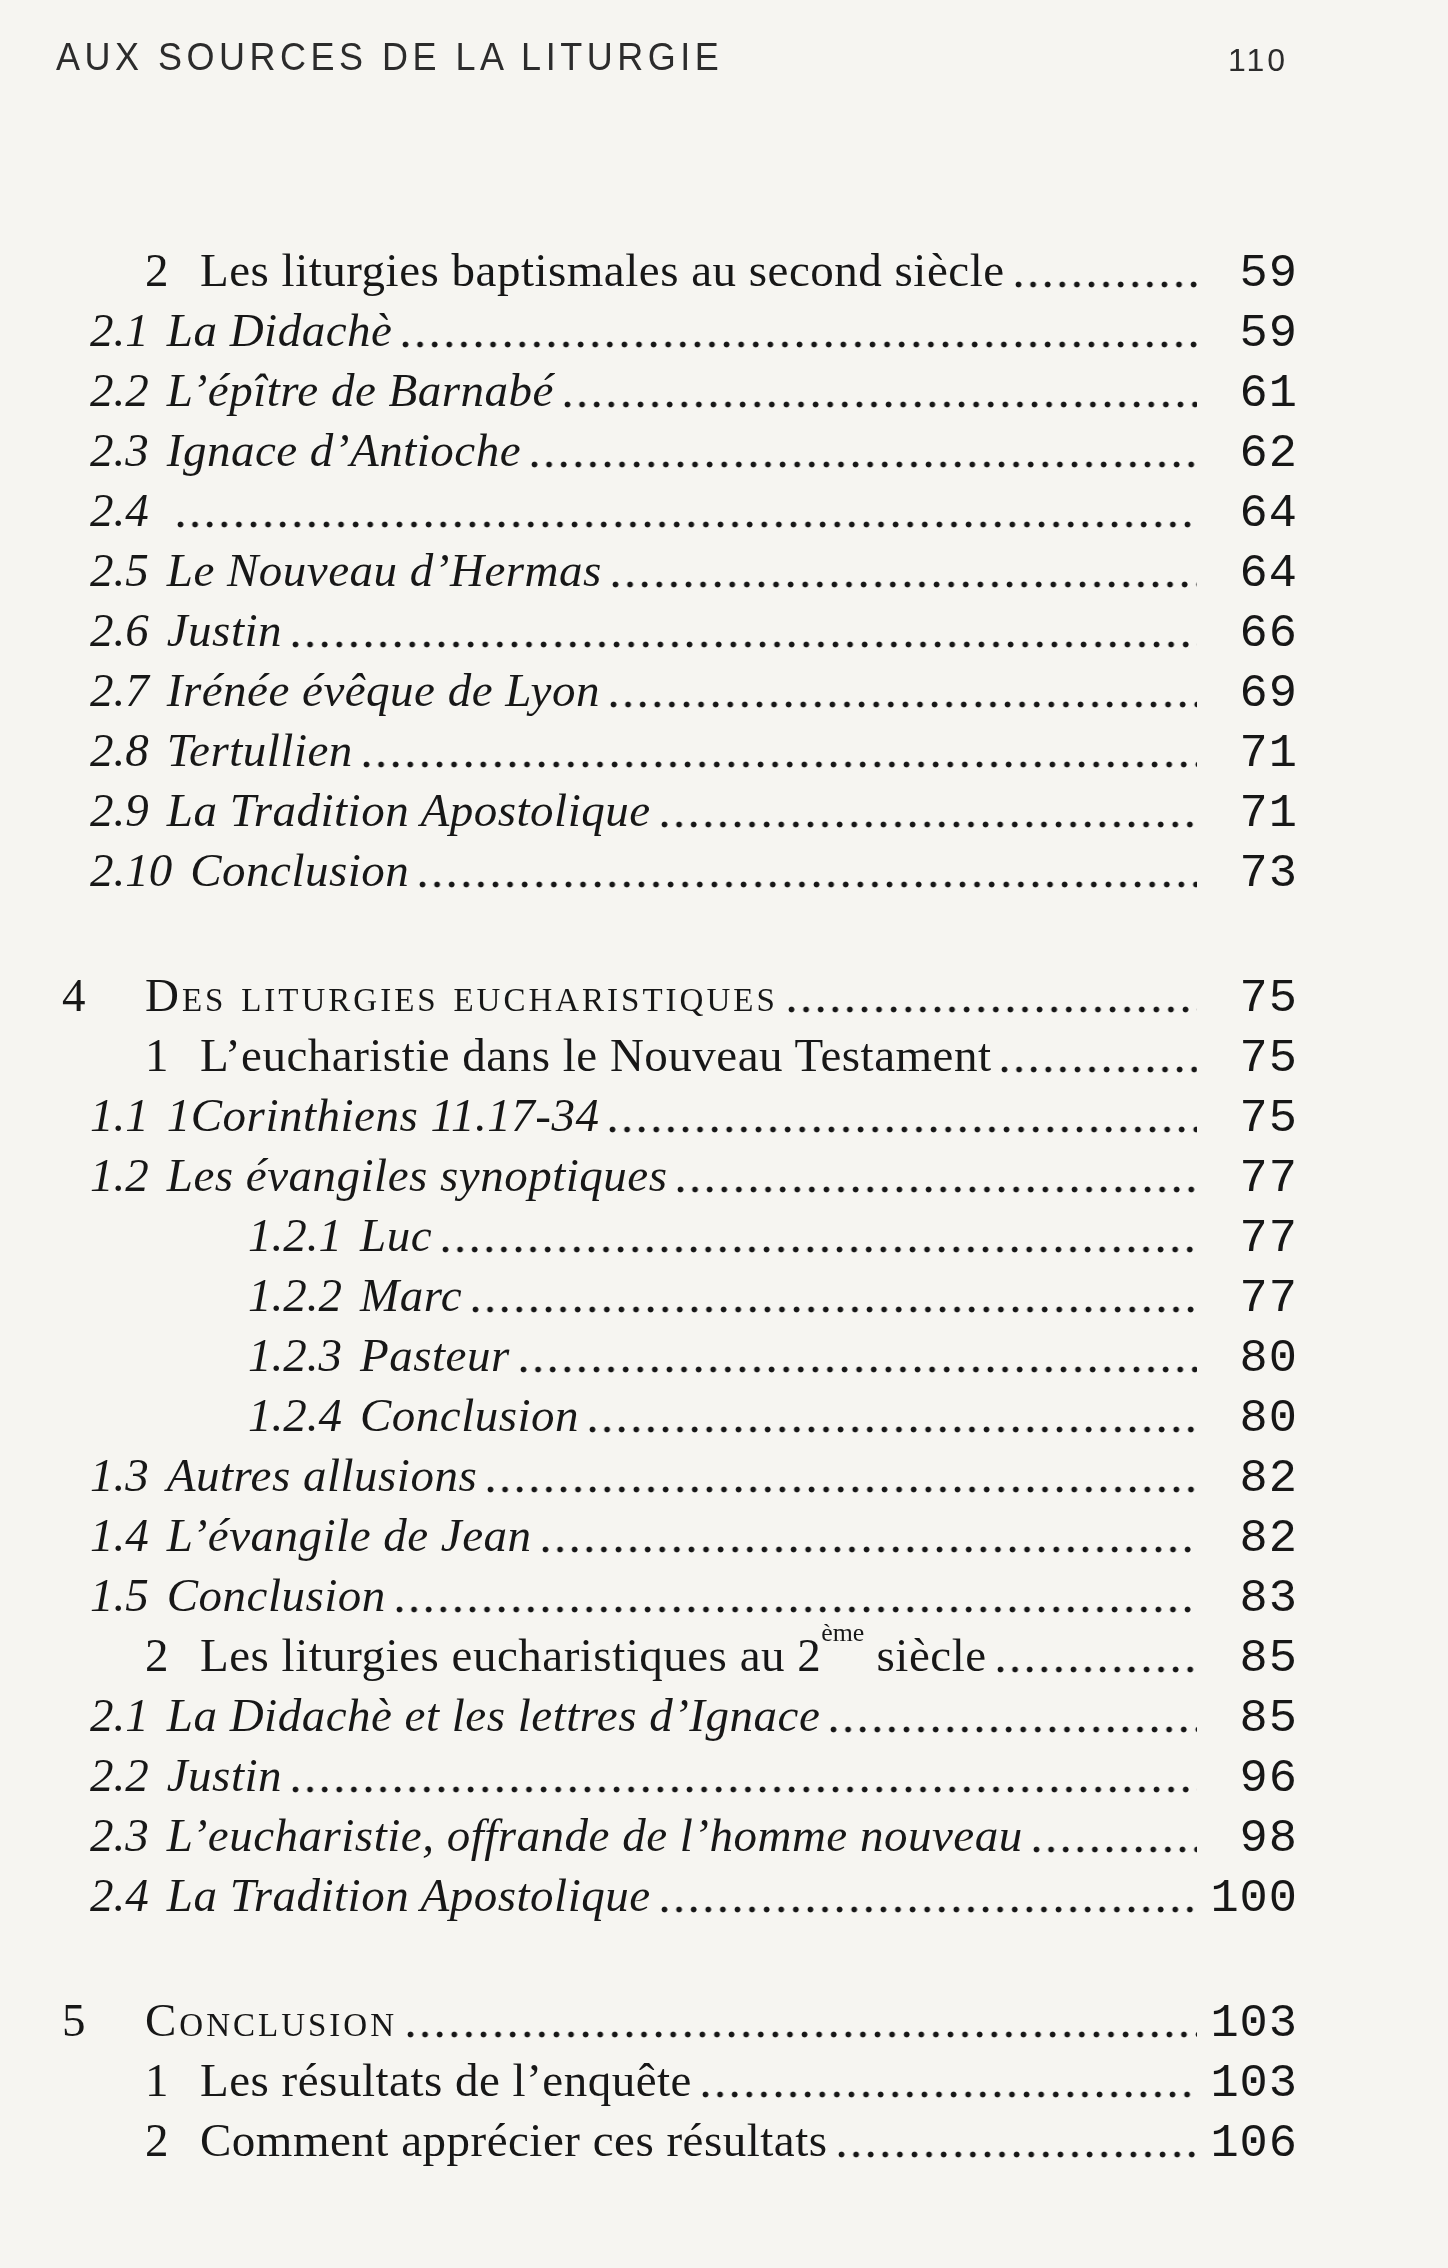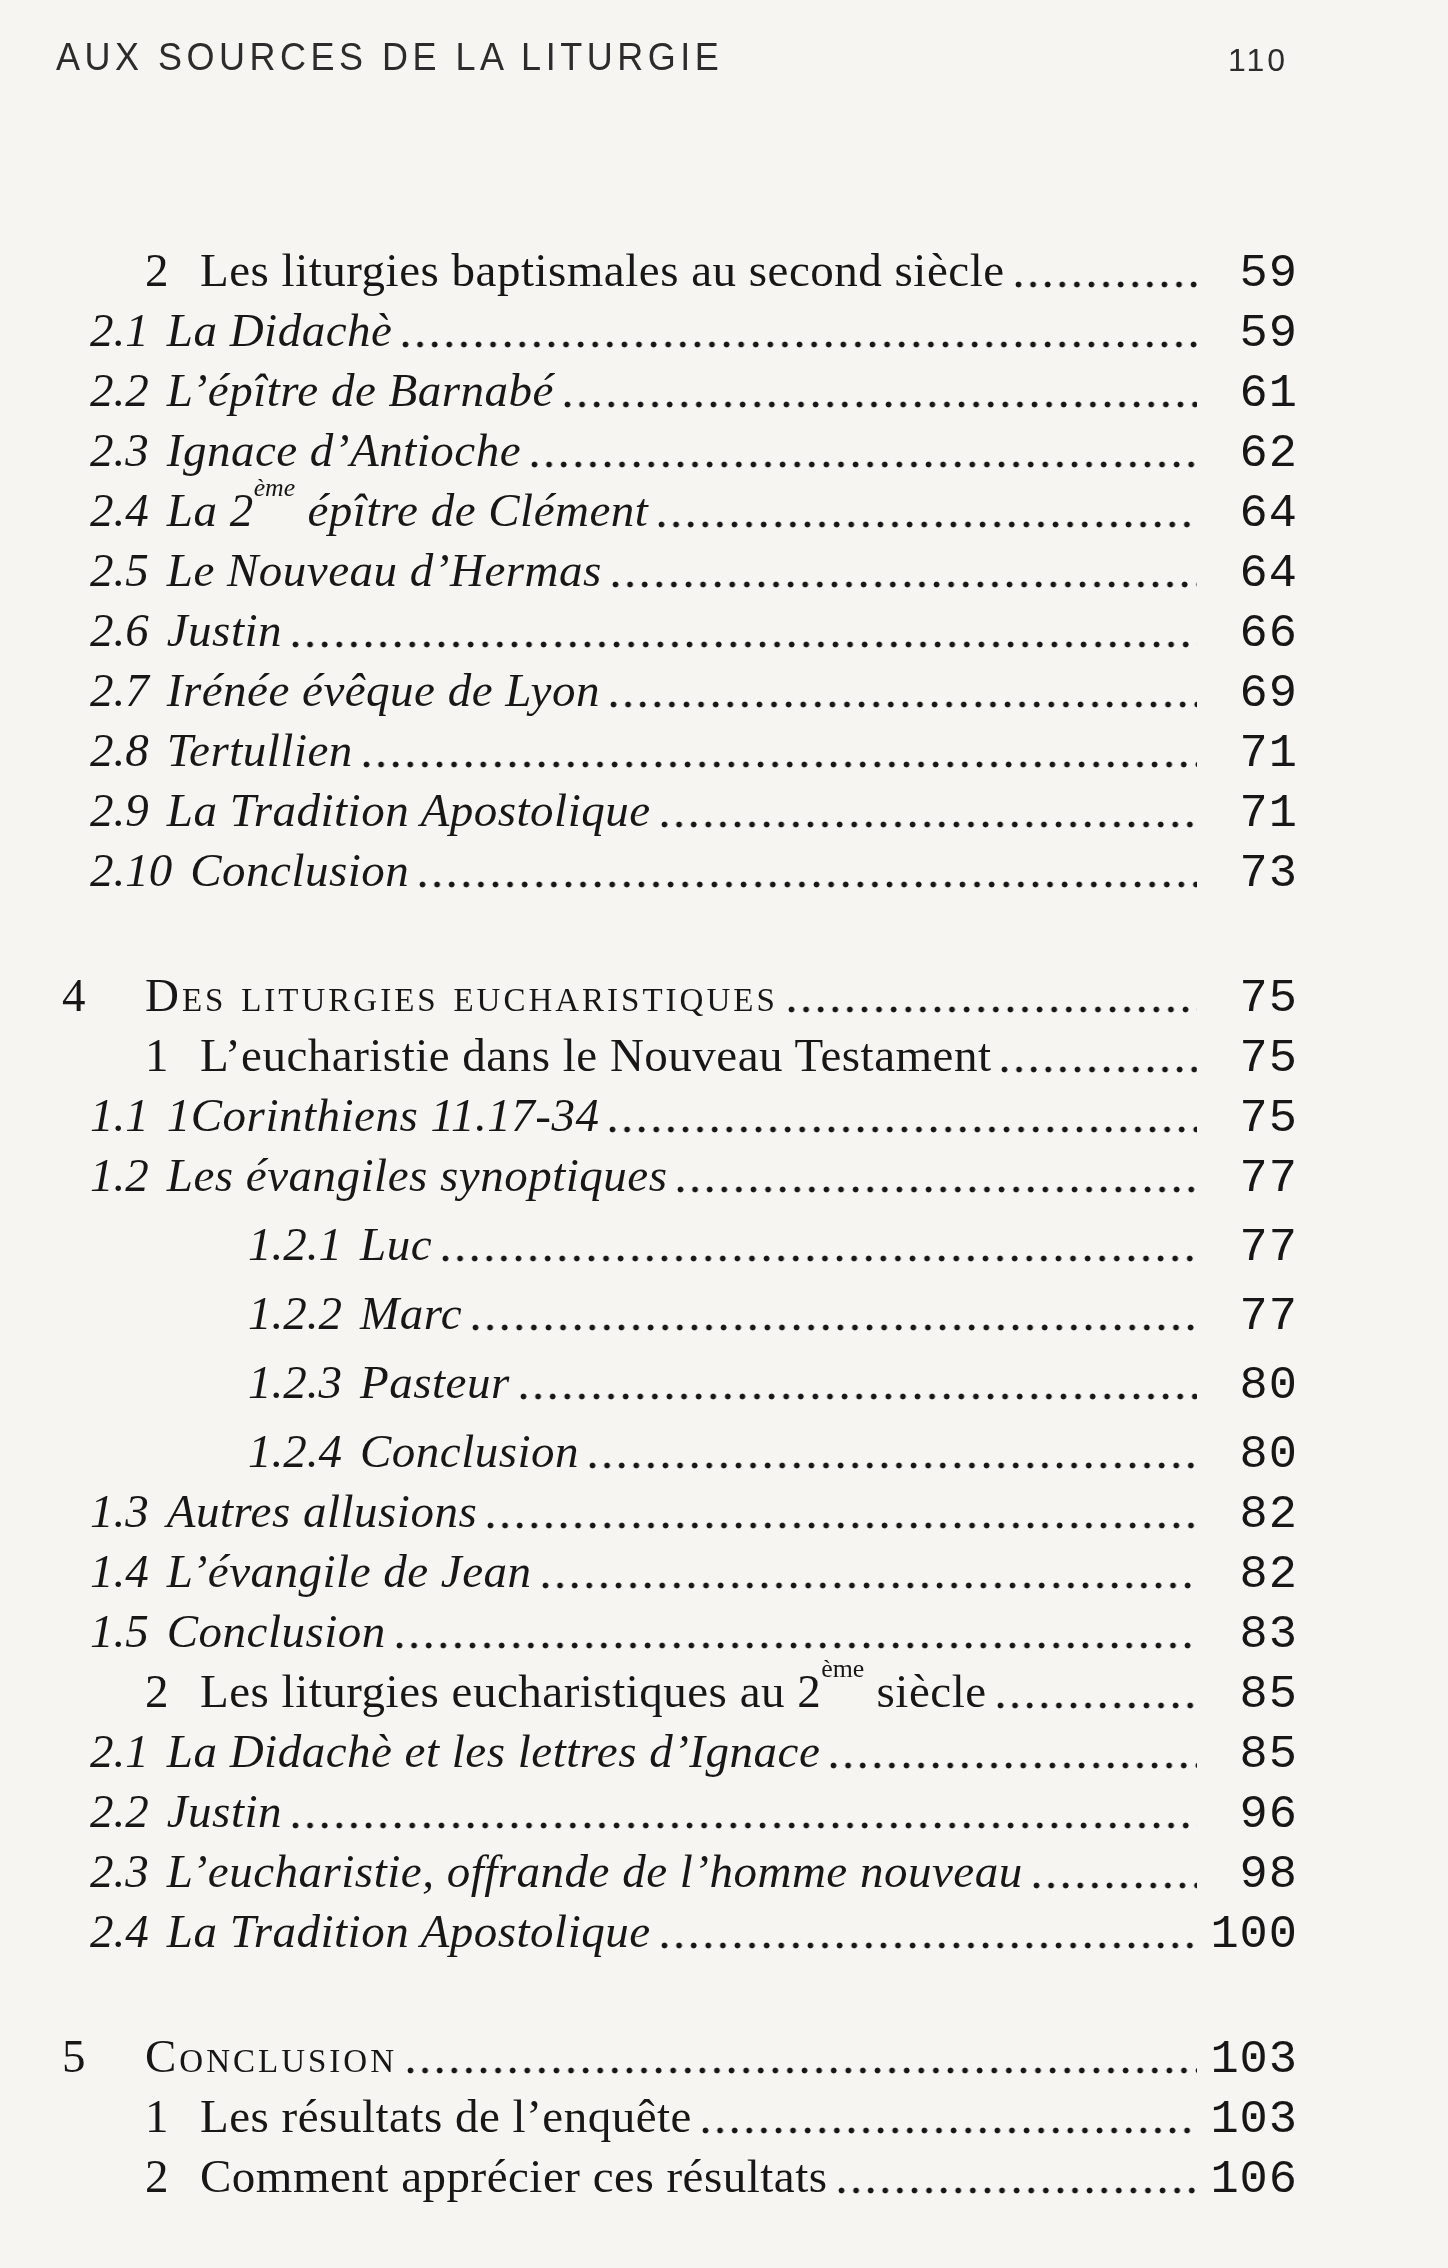--- a/index.html
+++ b/index.html
@@ -76,21 +76,21 @@
     letter-spacing: 1px;
     font-family: Liberation Mono, monospace;
   }
   
   .lvl-chapter { padding-left: 62px; }
   .lvl-chapter .num { width: 83px; }
   .lvl-chapter .title { font-variant: small-caps; letter-spacing: 3px; }
   .lvl-section { padding-left: 145px; }
   .lvl-section .num { width: 55px; }
   .lvl-sub { padding-left: 90px; font-style: italic; }
-  .lvl-subsub { padding-left: 248px; font-style: italic; margin-top: 9px; }
+  .lvl-subsub { padding-left: 248px; font-style: italic; }
   .lvl-sub .num, .lvl-subsub .num { margin-right: 18px; }
   sup {
     font-size: 0.55em;
     line-height: 0;
     position: relative;
     top: -0.52em;
     letter-spacing: 0;
   }
 </style>
 </head>
@@ -100,21 +100,21 @@
   <div class="header">
     <span class="running-title">AUX SOURCES DE LA LITURGIE</span>
     <span class="folio">110</span>
   </div>
   <div class="toc">
       <div class="toc-block">
         <div class="row lvl-section"><span class="num">2</span><span class="title">Les liturgies baptismales au second siècle</span><span class="leader"></span><span class="pagenum">59</span></div>
         <div class="row lvl-sub"><span class="num">2.1</span><span class="title">La Didachè</span><span class="leader"></span><span class="pagenum">59</span></div>
         <div class="row lvl-sub"><span class="num">2.2</span><span class="title">L’épître de Barnabé</span><span class="leader"></span><span class="pagenum">61</span></div>
         <div class="row lvl-sub"><span class="num">2.3</span><span class="title">Ignace d’Antioche</span><span class="leader"></span><span class="pagenum">62</span></div>
-        <div class="row lvl-sub"><span class="num">2.4</span><span class="title"><span>La 2</span><sup>ème</sup><span> épître de Clément</span></span><span class="leader"></span><span class="pagenum">64</span></div>
+        <div class="row lvl-sub"><span class="num">2.4</span><span class="leader"></span><span class="pagenum">64</span></div>
         <div class="row lvl-sub"><span class="num">2.5</span><span class="title">Le Nouveau d’Hermas</span><span class="leader"></span><span class="pagenum">64</span></div>
         <div class="row lvl-sub"><span class="num">2.6</span><span class="title">Justin</span><span class="leader"></span><span class="pagenum">66</span></div>
         <div class="row lvl-sub"><span class="num">2.7</span><span class="title">Irénée évêque de Lyon</span><span class="leader"></span><span class="pagenum">69</span></div>
         <div class="row lvl-sub"><span class="num">2.8</span><span class="title">Tertullien</span><span class="leader"></span><span class="pagenum">71</span></div>
         <div class="row lvl-sub"><span class="num">2.9</span><span class="title">La Tradition Apostolique</span><span class="leader"></span><span class="pagenum">71</span></div>
         <div class="row lvl-sub"><span class="num">2.10</span><span class="title">Conclusion</span><span class="leader"></span><span class="pagenum">73</span></div>
       </div>
       <div class="toc-block">
         <div class="row lvl-chapter"><span class="num">4</span><span class="title">Des liturgies eucharistiques</span><span class="leader"></span><span class="pagenum">75</span></div>
         <div class="row lvl-section"><span class="num">1</span><span class="title">L’eucharistie dans le Nouveau Testament</span><span class="leader"></span><span class="pagenum">75</span></div>

